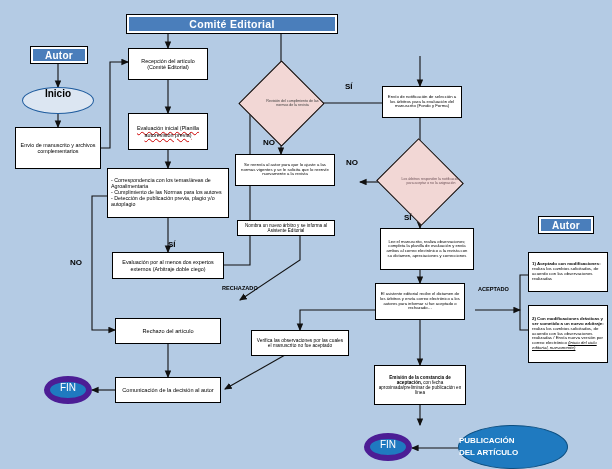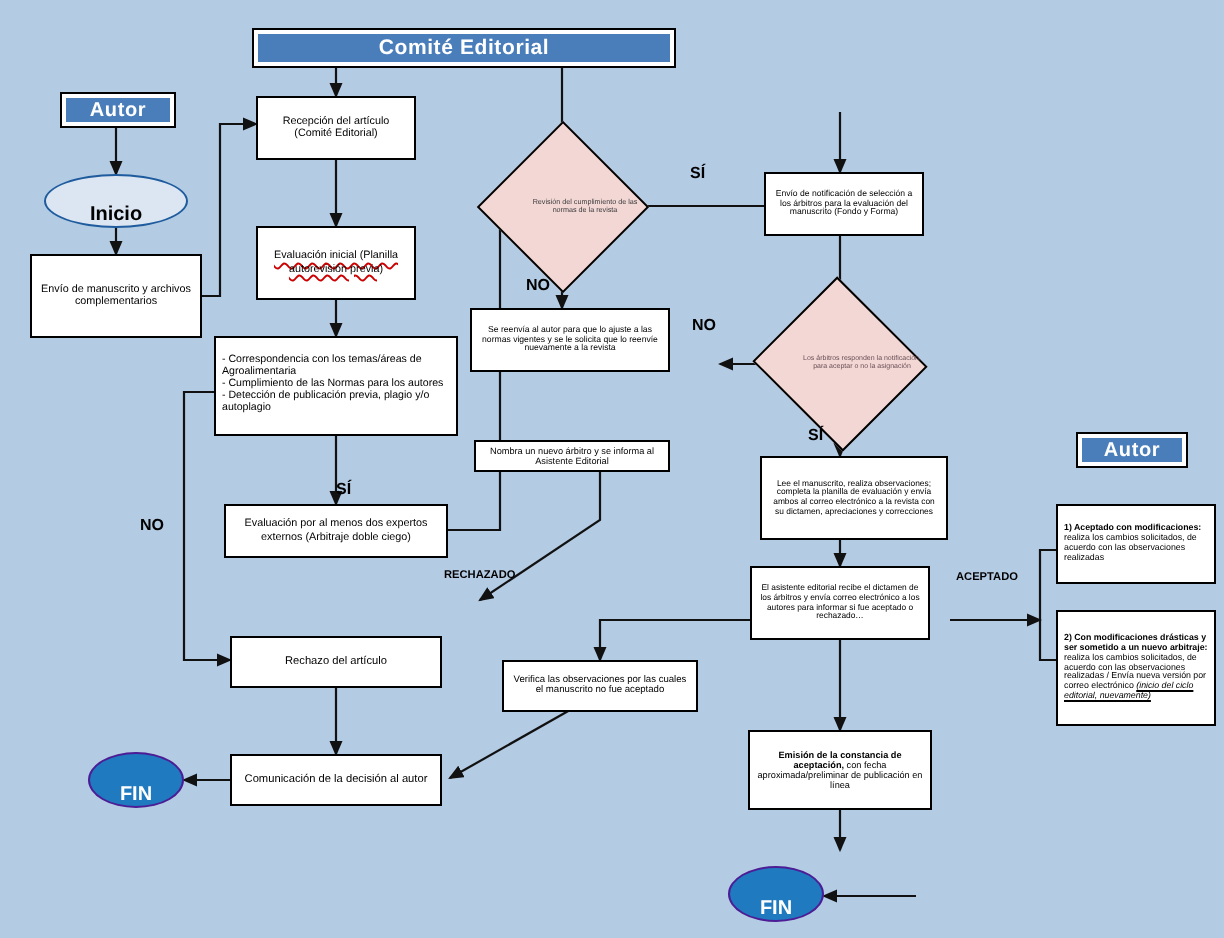--- a/index.html
+++ b/index.html
@@ -58,26 +58,26 @@
   .diamond .label{
     position:absolute;left:0;top:0;width:100%;height:100%;
     display:flex;align-items:center;justify-content:center;
     text-align:center;line-height:1.1;
     color:#3b3b3b;
   }
 
   
   .ellipse{
     border-radius:50%;
-    display:flex;align-items:flex-end;justify-content:center;
+    display:flex;align-items:flex-start;justify-content:center;
     text-align:center;
     box-sizing:border-box;
   }
   .ellipse.start{background:#dce6f2;border:1px solid #1f5c9e;color:#000;font-weight:bold;}
-  .ellipse.fin{background:#1f7ac0;border:1px solid #4c1d95;color:#fff;font-weight:bold;}
+  .ellipse.fin{background:#1f7ac0;border:6px solid #4c1d95;color:#fff;font-weight:normal;}
   .ellipse.pub{background:#1f7ac0;border:1px solid #0d4f80;color:#fff;font-weight:bold;line-height:1.5;}
 
   .yn{position:absolute;font-weight:bold;color:#000;}
   .tag{position:absolute;font-weight:bold;color:#000;}
 
   .u{ text-decoration:underline; }
   .sq{ text-decoration:underline; text-decoration-style:wavy; text-decoration-color:#c00; }
 </style>
 </head>
 <body>
@@ -246,20 +246,24 @@
       <b>2) Con modificaciones drásticas y ser sometido a un nuevo arbitraje:</b><span> realiza los cambios solicitados, de acuerdo con las observaciones realizadas / Envía nueva versión por correo electrónico </span><i class="u">(inicio del ciclo editorial, nuevamente)</i>
     </span>
   </div>
 
   <div class="node box" style="left:374px;top:365px;width:92px;height:40px;font-size:4.6px;">
     <span class="txt">
       <b>Emisión de la constancia de aceptación,</b><span> con fecha aproximada/preliminar de publicación en línea</span>
     </span>
   </div>
 
+  <div class="node ellipse pub" style="left:458px;top:425px;width:110px;height:44px;font-size:8px;flex-direction:column;">
+    <span>PUBLICACIÓN</span>
+    <span>DEL ARTÍCULO</span>
+  </div>
 
   <div class="node ellipse fin" style="left:364px;top:433px;width:48px;height:28px;font-size:10px;">
     <span>FIN</span>
   </div>
 
   <div class="yn" style="left:345px;top:82px;font-size:8px;">SÍ</div>
   <div class="yn" style="left:263px;top:138px;font-size:8px;">NO</div>
   <div class="yn" style="left:346px;top:158px;font-size:8px;">NO</div>
   <div class="yn" style="left:404px;top:213px;font-size:8px;">SÍ</div>
   <div class="yn" style="left:168px;top:240px;font-size:8px;">SÍ</div>

